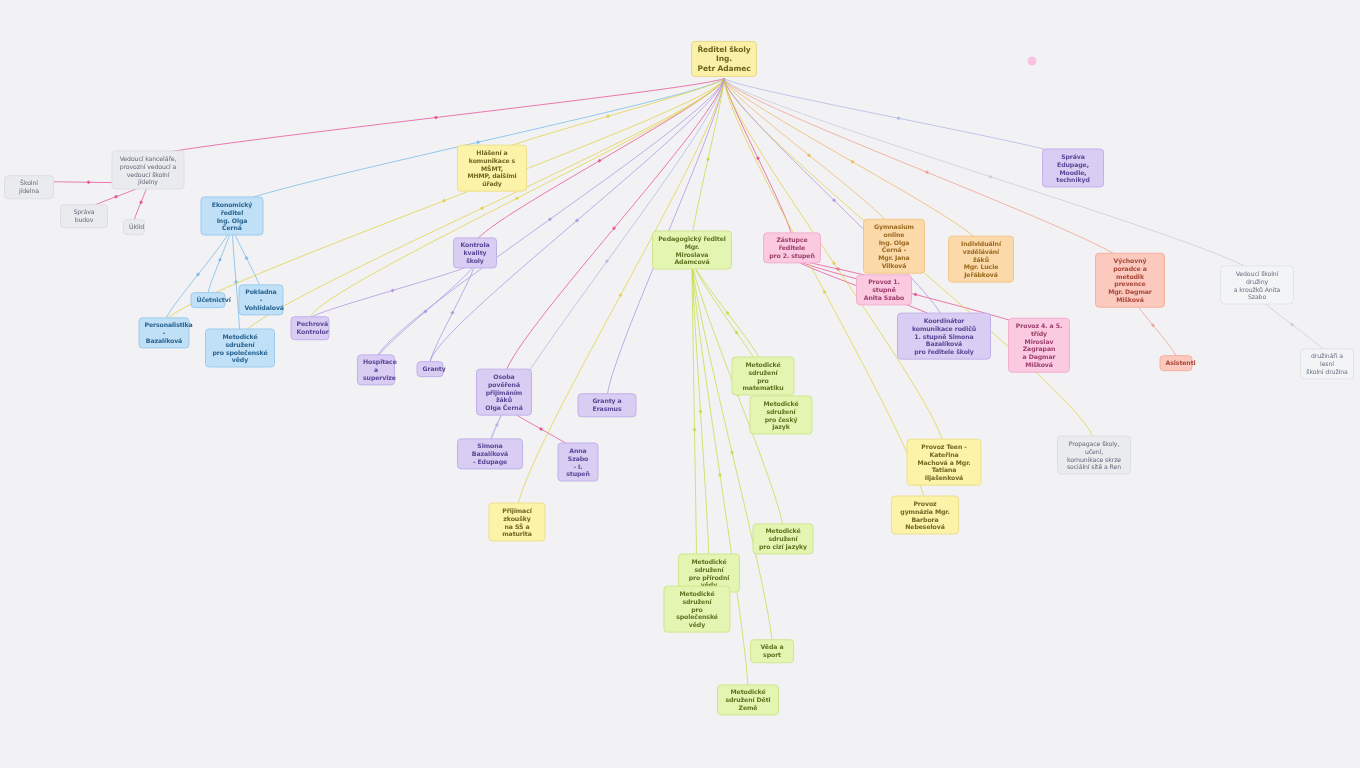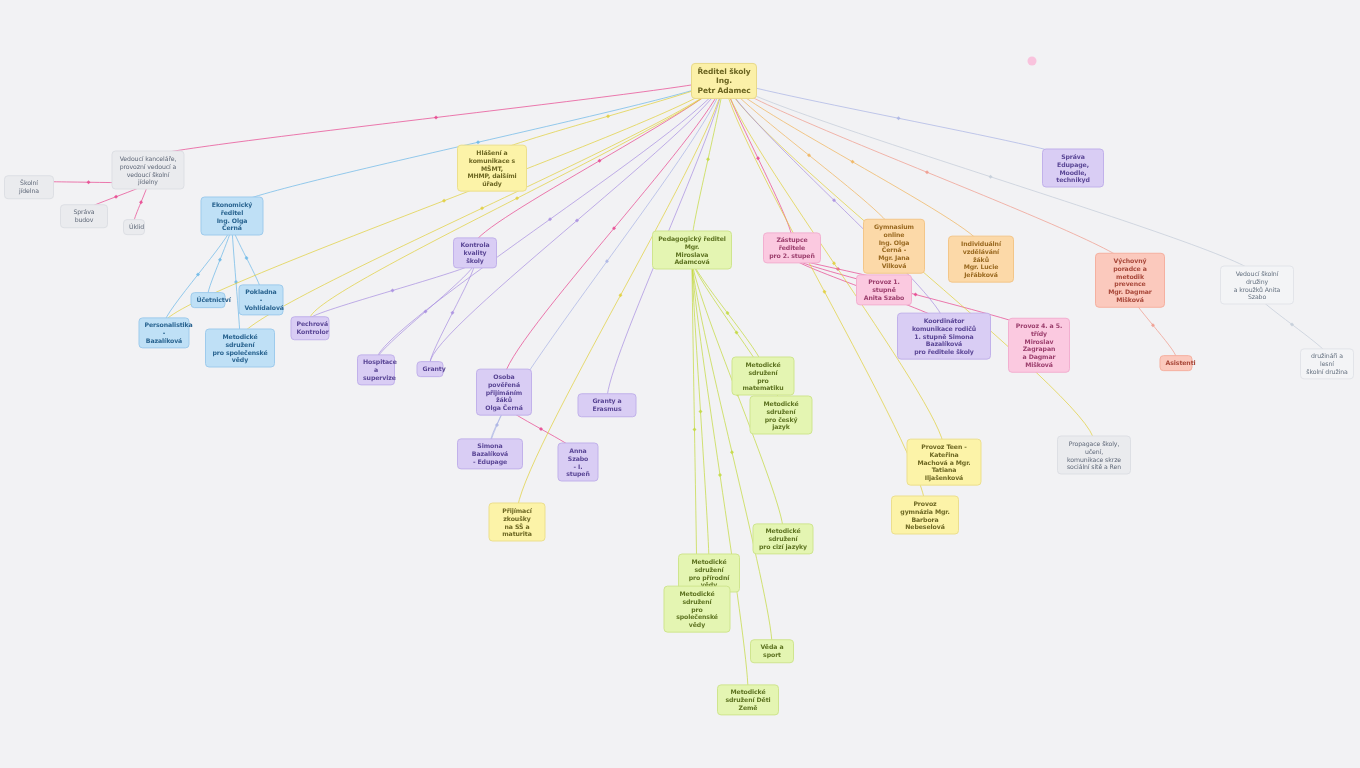--- a/index.html
+++ b/index.html
@@ -133,21 +133,21 @@
       <rect x="480.6" y="206.8" width="2.8" height="2.8" fill="#e0cf3c" opacity="0.85" transform="rotate(45 482 208.25)"></rect>
       <path d="M724,78 C724,111.9 376,326.6 376,360.5" stroke="#a98fe0" stroke-width="0.8" fill="none" opacity="0.9"></path>
       <rect x="548.6" y="217.8" width="2.8" height="2.8" fill="#a98fe0" opacity="0.85" transform="rotate(45 550 219.25)"></rect>
       <path d="M724,78 C724,121.97999999999999 490,400.52 490,444.5" stroke="#aab4e4" stroke-width="0.8" fill="none" opacity="0.9"></path>
       <rect x="605.6" y="259.9" width="2.8" height="2.8" fill="#aab4e4" opacity="0.85" transform="rotate(45 607 261.25)"></rect>
       <path d="M724,78 C724,107.34 944,293.16 944,322.5" stroke="#a98fe0" stroke-width="0.8" fill="none" opacity="0.9"></path>
       <rect x="832.6" y="198.8" width="2.8" height="2.8" fill="#a98fe0" opacity="0.85" transform="rotate(45 834 200.25)"></rect>
       <path d="M724,78 C724,112.19999999999999 430,328.8 430,363" stroke="#a98fe0" stroke-width="0.8" fill="none" opacity="0.9"></path>
       <rect x="575.6" y="219.1" width="2.8" height="2.8" fill="#a98fe0" opacity="0.85" transform="rotate(45 577 220.5)"></rect>
     </svg>
-<div class="node root" style="left: 724px; top: 81px; width: 66px;"><span>Ředitel školy Ing.
+<div class="node root" style="left: 724px; top: 59px; width: 66px;"><span>Ředitel školy Ing.
 Petr Adamec</span></div>
     <div class="node gray" style="left: 148px; top: 170px; width: 73px;"><span>Vedoucí kanceláře,
 provozní vedoucí a
 vedoucí školní jídelny</span></div>
     <div class="node gray" style="left: 29px; top: 187px; width: 50px;"><span>Školní jídelna</span></div>
     <div class="node gray" style="left: 84px; top: 216px; width: 48px;"><span>Správa budov</span></div>
     <div class="node gray" style="left: 134px; top: 227px; width: 22px;"><span>Úklid</span></div>
     <div class="node blue" style="left: 232px; top: 216px; width: 63px;"><span>Ekonomický ředitel
 Ing. Olga Černá</span></div>
     <div class="node blue" style="left: 208px; top: 300px; width: 35px;"><span>Účetnictví</span></div>

